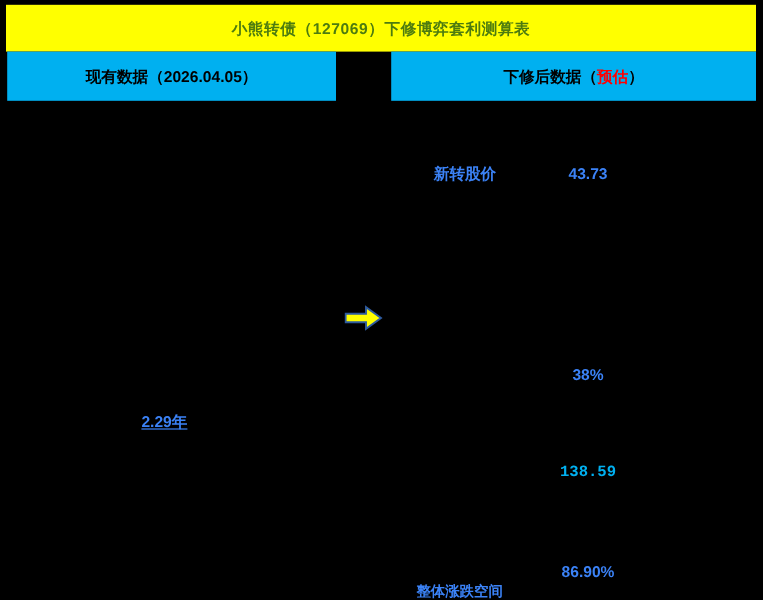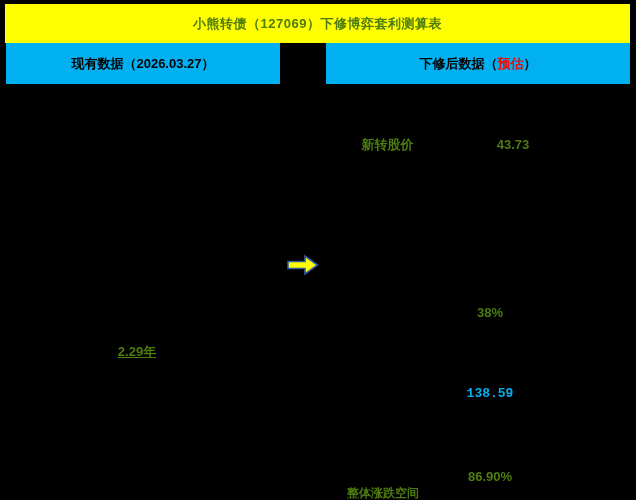--- a/index.html
+++ b/index.html
@@ -52,45 +52,45 @@
   }
   .header-text .hl { color: #FF0000; }
   .cell {
     position: absolute;
     text-align: center;
     font-weight: bold;
     font-size: 13px;
     line-height: 14px;
     white-space: nowrap;
   }
-  .red  { color: #4d7c0f; }
+  .red  { color: #3b82f6; }
   .cyan { color: #00B0F0; font-family: Liberation Mono, monospace; }
   #lbl-new-price   { left: 340px; top: 138px; width: 95px; }
-  #val-new-price   { left: 482px; top: 138px; width: 62px; }
+  #val-new-price   { left: 459px; top: 138px; width: 62px; }
   #val-premium     { left: 459px; top: 306px; width: 62px; }
   #val-maturity    { left: 104px; top: 345px; width: 66px; text-decoration: underline; }
   #val-bond-price  { left: 459px; top: 387px; width: 62px; }
   #lbl-overall     { left: 337px; top: 470px; width: 92px; font-size: 12px; margin-top: 16px; }
   #val-overall     { left: 459px; top: 470px; width: 62px; }
   #arrow-wrap {
     left: 287px; top: 254px;
     width: 32px; height: 22px;
   }
 </style>
 </head>
 <body>
 
 <div id="stage">
 
   <div id="title-bar" class="abs bar">
     <span class="title-text">小熊转债（127069）下修博弈套利测算表</span>
   </div>
 
   <div id="header-left" class="abs bar">
-    <span class="header-text">现有数据（2026.03.27）</span>
+    <span class="header-text">现有数据（2026.04.05）</span>
   </div>
 
   <div id="header-right" class="abs bar">
     <span class="header-text"><span>下修后数据（</span><span class="hl">预估</span><span>）</span></span>
   </div>
 
   <div id="lbl-new-price" class="cell red">新转股价</div>
 
   <div id="val-new-price" class="cell red">43.73</div>
 

